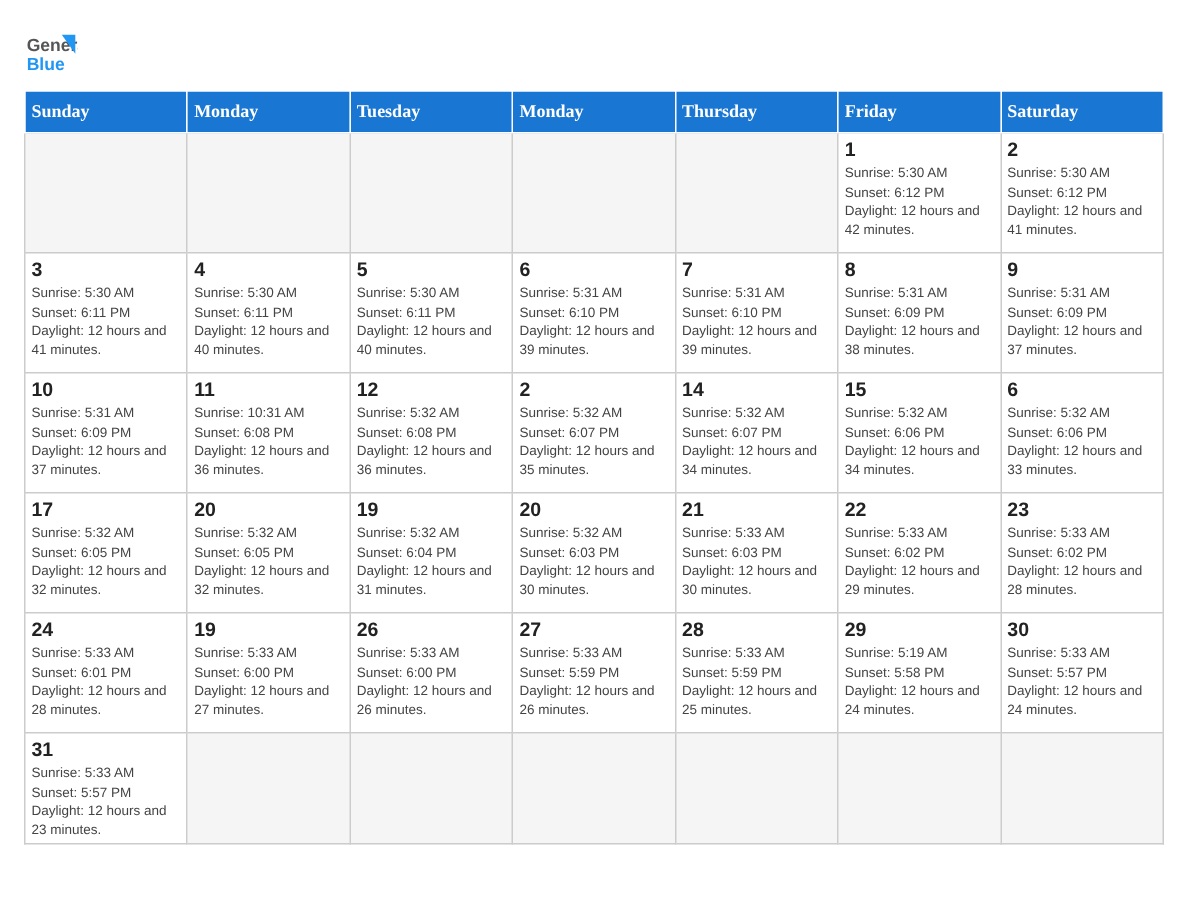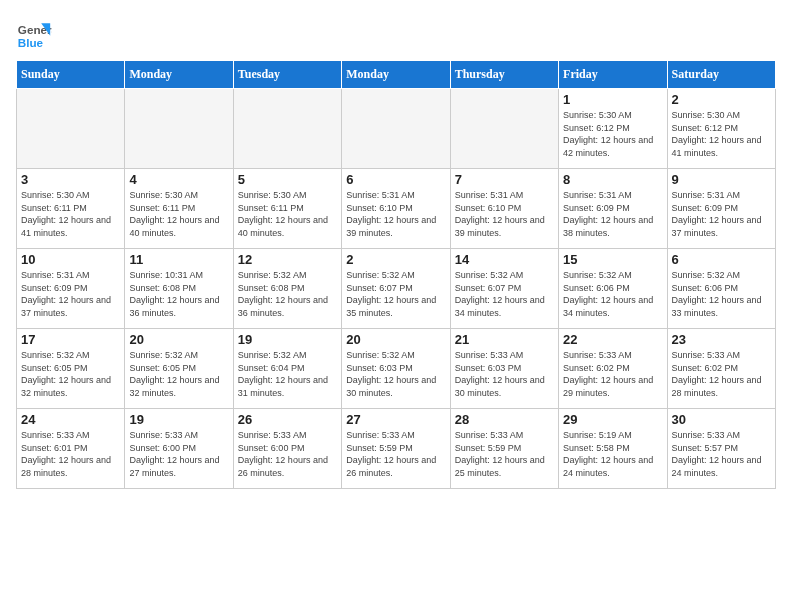--- a/index.html
+++ b/index.html
@@ -299,14 +299,28 @@
 Sunset: 5:58 PM
 Daylight: 12 hours and 24 minutes.</div>
         </td>
         <td>
           <span class="day-num">30</span>
           <div class="day-info">Sunrise: 5:33 AM
 Sunset: 5:57 PM
 Daylight: 12 hours and 24 minutes.</div>
         </td>
       </tr>
+      <tr class="last-row">
+        <td>
+          <span class="day-num">31</span>
+          <div class="day-info">Sunrise: 5:33 AM
+Sunset: 5:57 PM
+Daylight: 12 hours and 23 minutes.</div>
+        </td>
+        <td class="empty"></td>
+        <td class="empty"></td>
+        <td class="empty"></td>
+        <td class="empty"></td>
+        <td class="empty"></td>
+        <td class="empty"></td>
+      </tr>
     </tbody>
 </table>
 
 </body></html>

